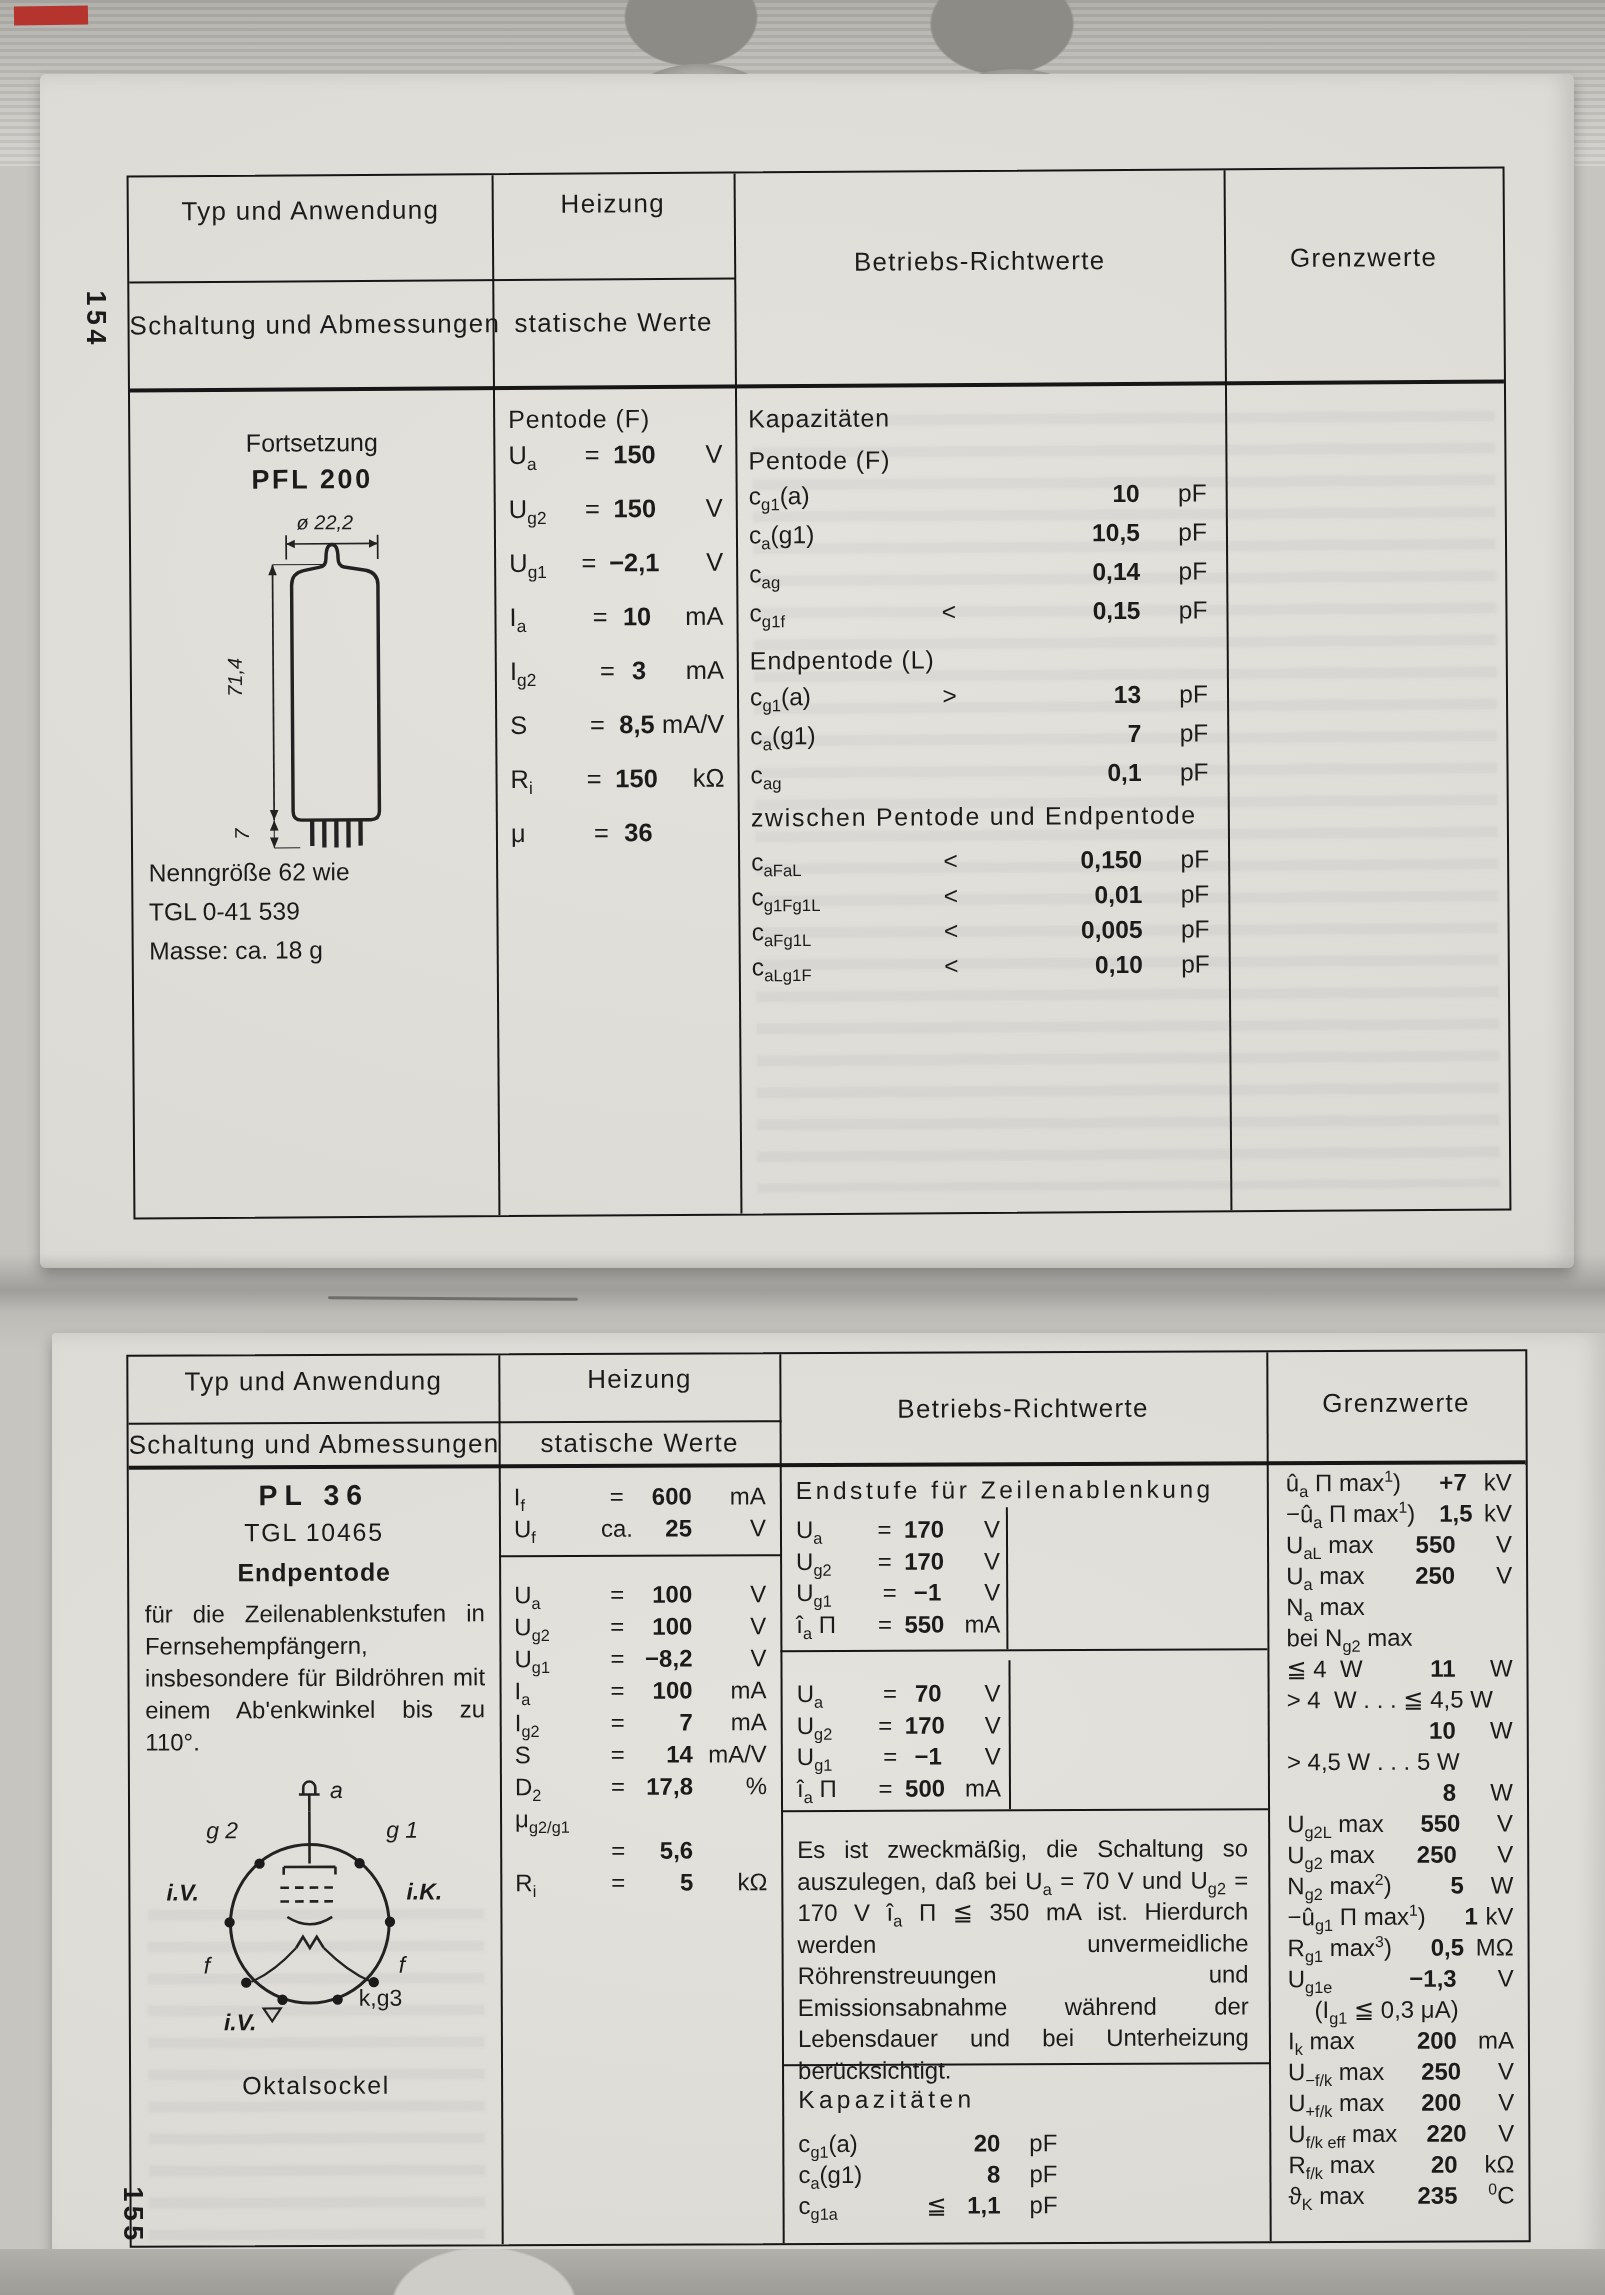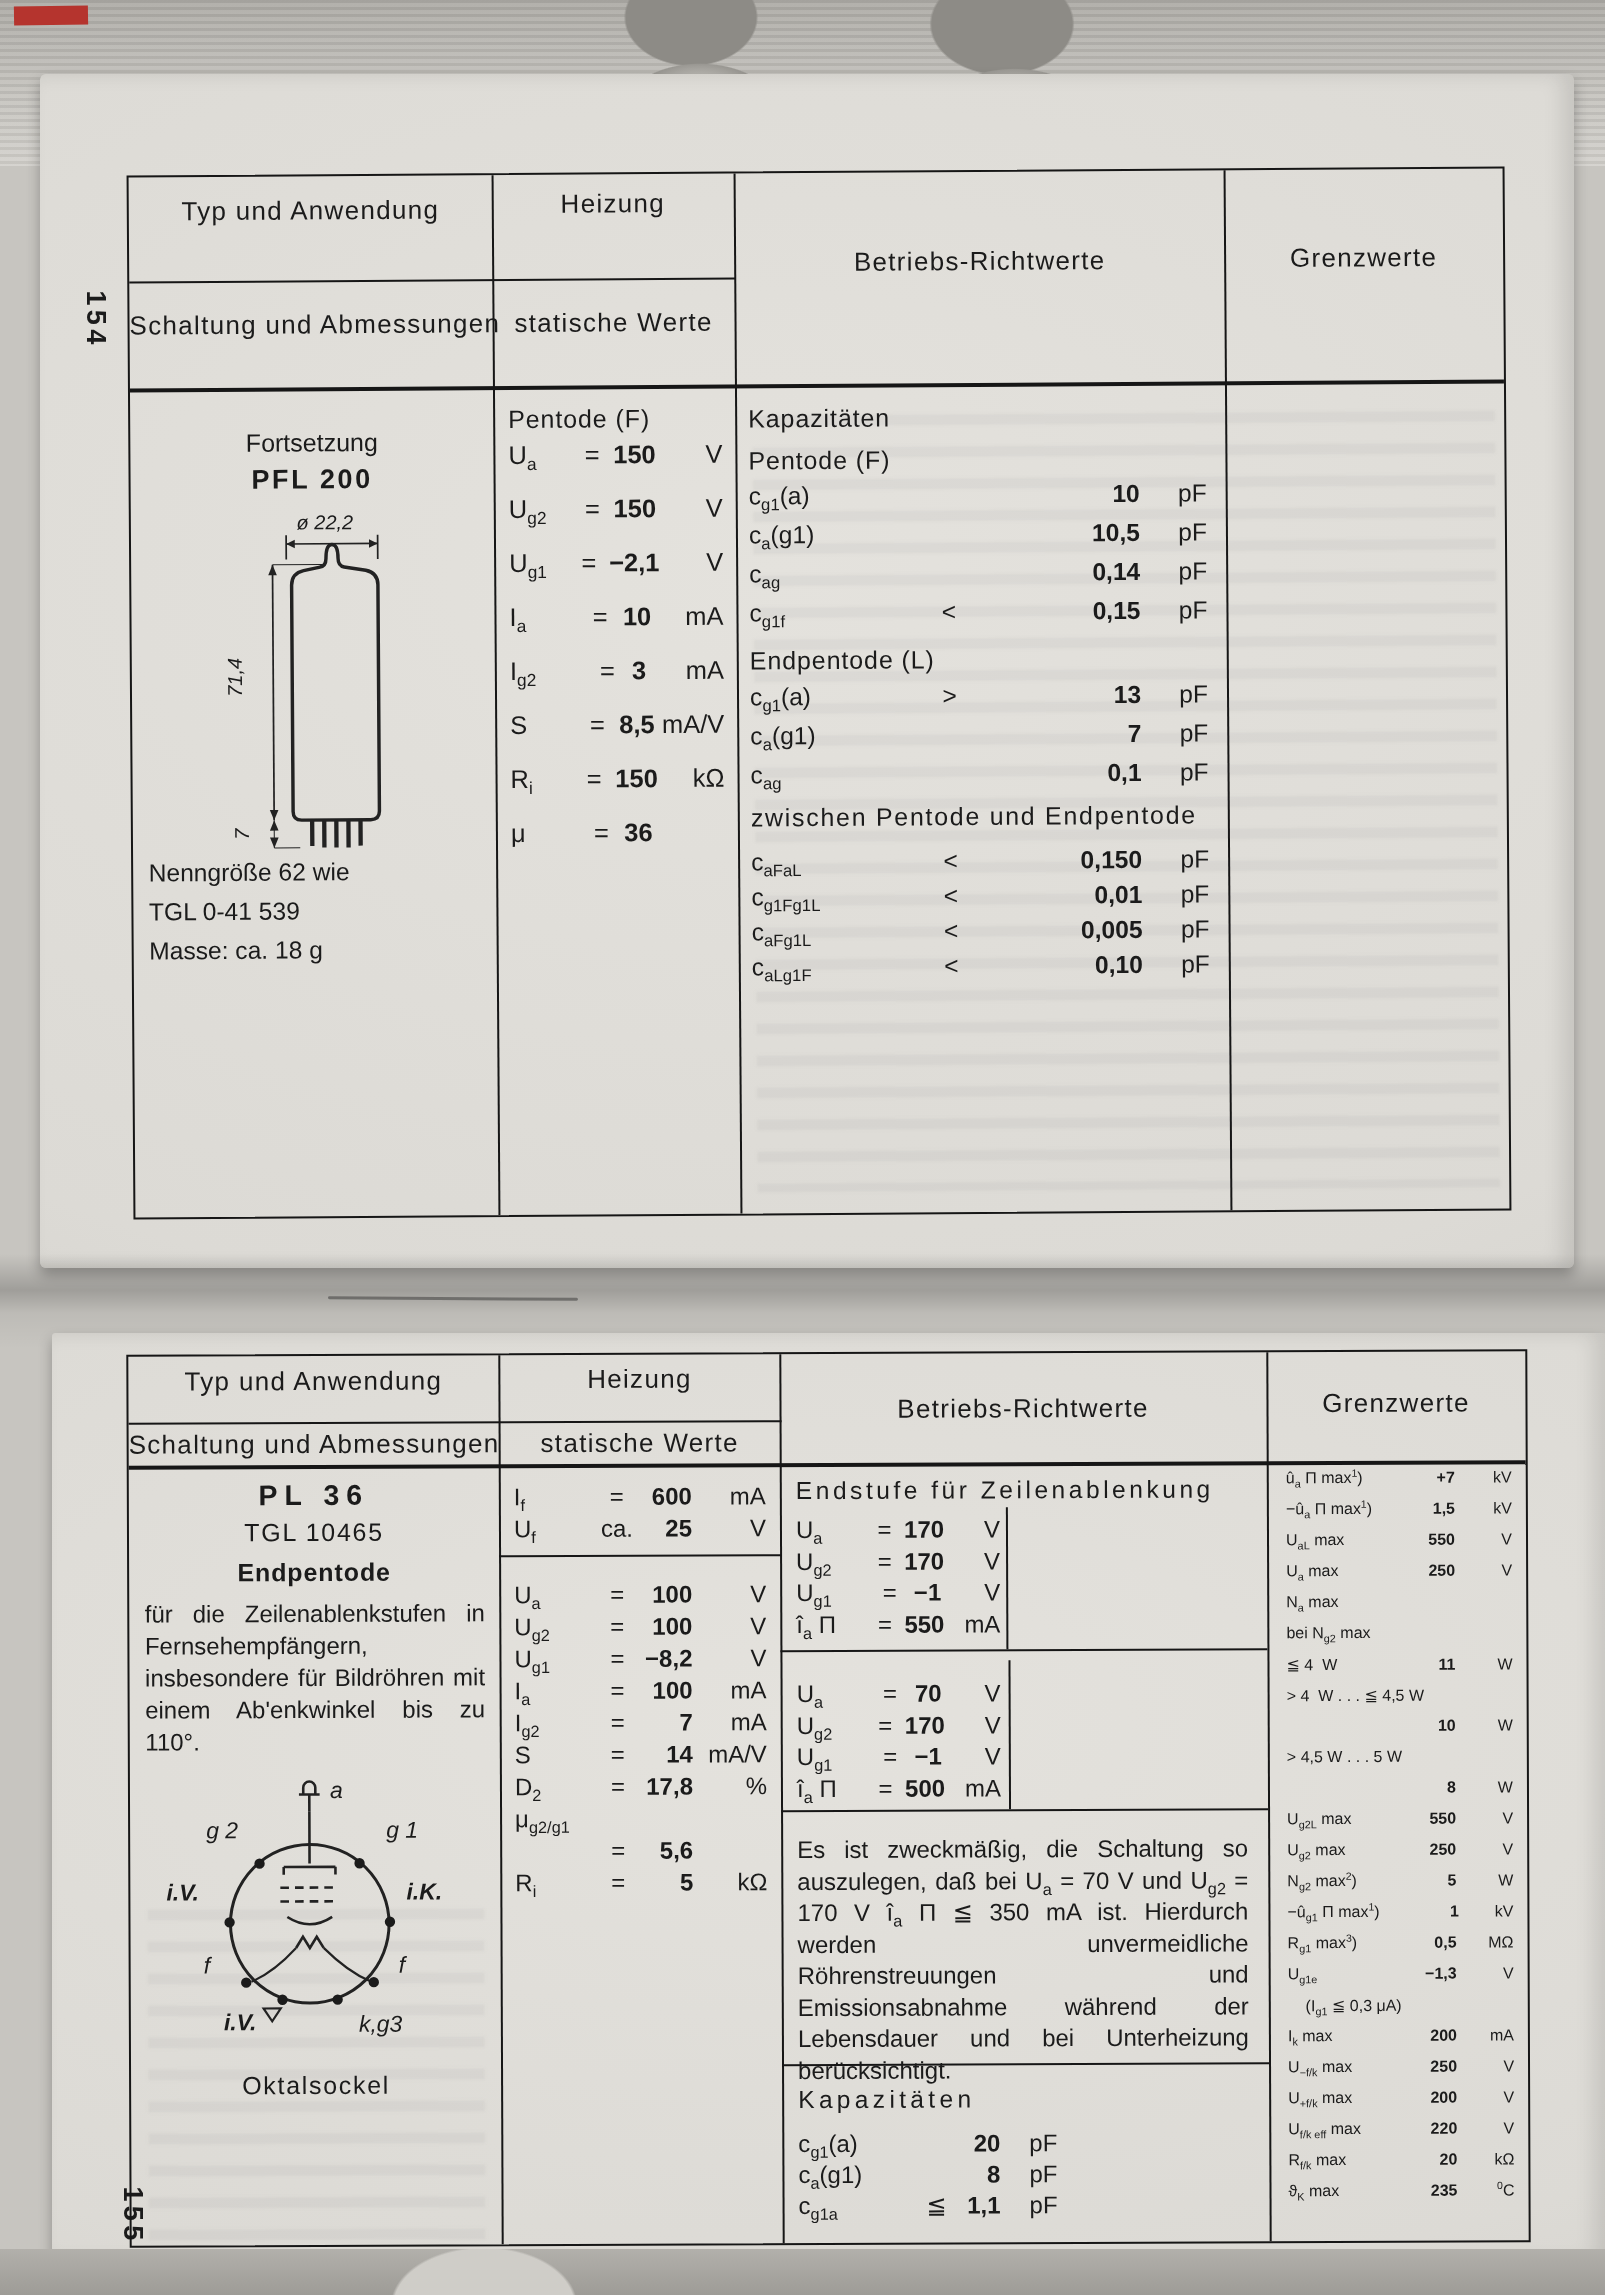--- a/index.html
+++ b/index.html
@@ -57,21 +57,21 @@
   
   .r-s155 .vrow{height:32px;font-size:24px;}
   .r-s155 .lab{width:79px;} .r-s155 .eq{width:48px;text-align:center;} .r-s155 .unit{width:74px;}
   
   .r-b155 .vrow{height:31.5px;font-size:24px;}
   .r-b155 .lab{width:73px;} .r-b155 .eq{width:41px;text-align:center;} .r-b155 .unit{width:59px;}
   
   .r-kb .vrow{height:31px;font-size:24px;}
   .r-kb .lab{width:111px;} .r-kb .eq{width:54px;text-align:center;} .r-kb .unit{width:57px;}
   
-  .r-g .grow{display:flex;align-items:baseline;height:31px;font-size:16px;white-space:nowrap;}
+  .r-g .grow{display:flex;align-items:baseline;height:31px;font-size:24px;white-space:nowrap;}
   .r-g .glab{flex:1;} .r-g .gval{width:83px;text-align:right;font-weight:700;} .r-g .gunit{width:57px;text-align:right;}
   .ctr{text-align:center;}
   .dim{font-style:italic;font-size:20px;white-space:nowrap;}
   .note155{font-size:24px;line-height:31.5px;text-align:justify;}
   .desc155{font-size:24px;line-height:32px;text-align:justify;}
   svg{display:block;}
   .sock-lab{position:absolute;font-size:23px;white-space:nowrap;}
 </style>
 </head>
 <body>
@@ -340,21 +340,21 @@
       </g>
     </svg>
     <div class="sock-lab" style="left:200px;top:421px;font-style:italic;">a</div>
     <div class="sock-lab" style="left:76px;top:461px;font-style:italic;">g 2</div>
     <div class="sock-lab" style="left:256px;top:461px;font-style:italic;">g 1</div>
     <div class="sock-lab" style="left:36px;top:523px;font-weight:600;font-style:italic;">i.V.</div>
     <div class="sock-lab" style="left:276px;top:523px;font-weight:600;font-style:italic;text-align:center;">i.K.</div>
     <div class="sock-lab" style="left:73px;top:596px;font-style:italic;">f</div>
     <div class="sock-lab" style="left:268px;top:596px;font-style:italic;">f</div>
     <div class="sock-lab" style="left:93px;top:653px;font-weight:600;font-style:italic;">i.V.</div>
-    <div class="sock-lab" style="left:228px;top:655px;font-style:italic;">k,g3</div>
+    <div class="sock-lab" style="left:228px;top:629px;">k,g3</div>
     <div class="abs ctr" style="left:0;top:715px;width:370px;font-size:25px;letter-spacing:1.7px;">Oktalsockel</div>
 
     <div class="rows r-s155" style="left:385px;top:128px;width:252px;">
 
         <div class="vrow">
           <span class="lab">I<sub>f</sub></span>
           <span class="eq">=</span>
           <span class="val">600</span>
           <span class="unit">mA</span>
         </div>

